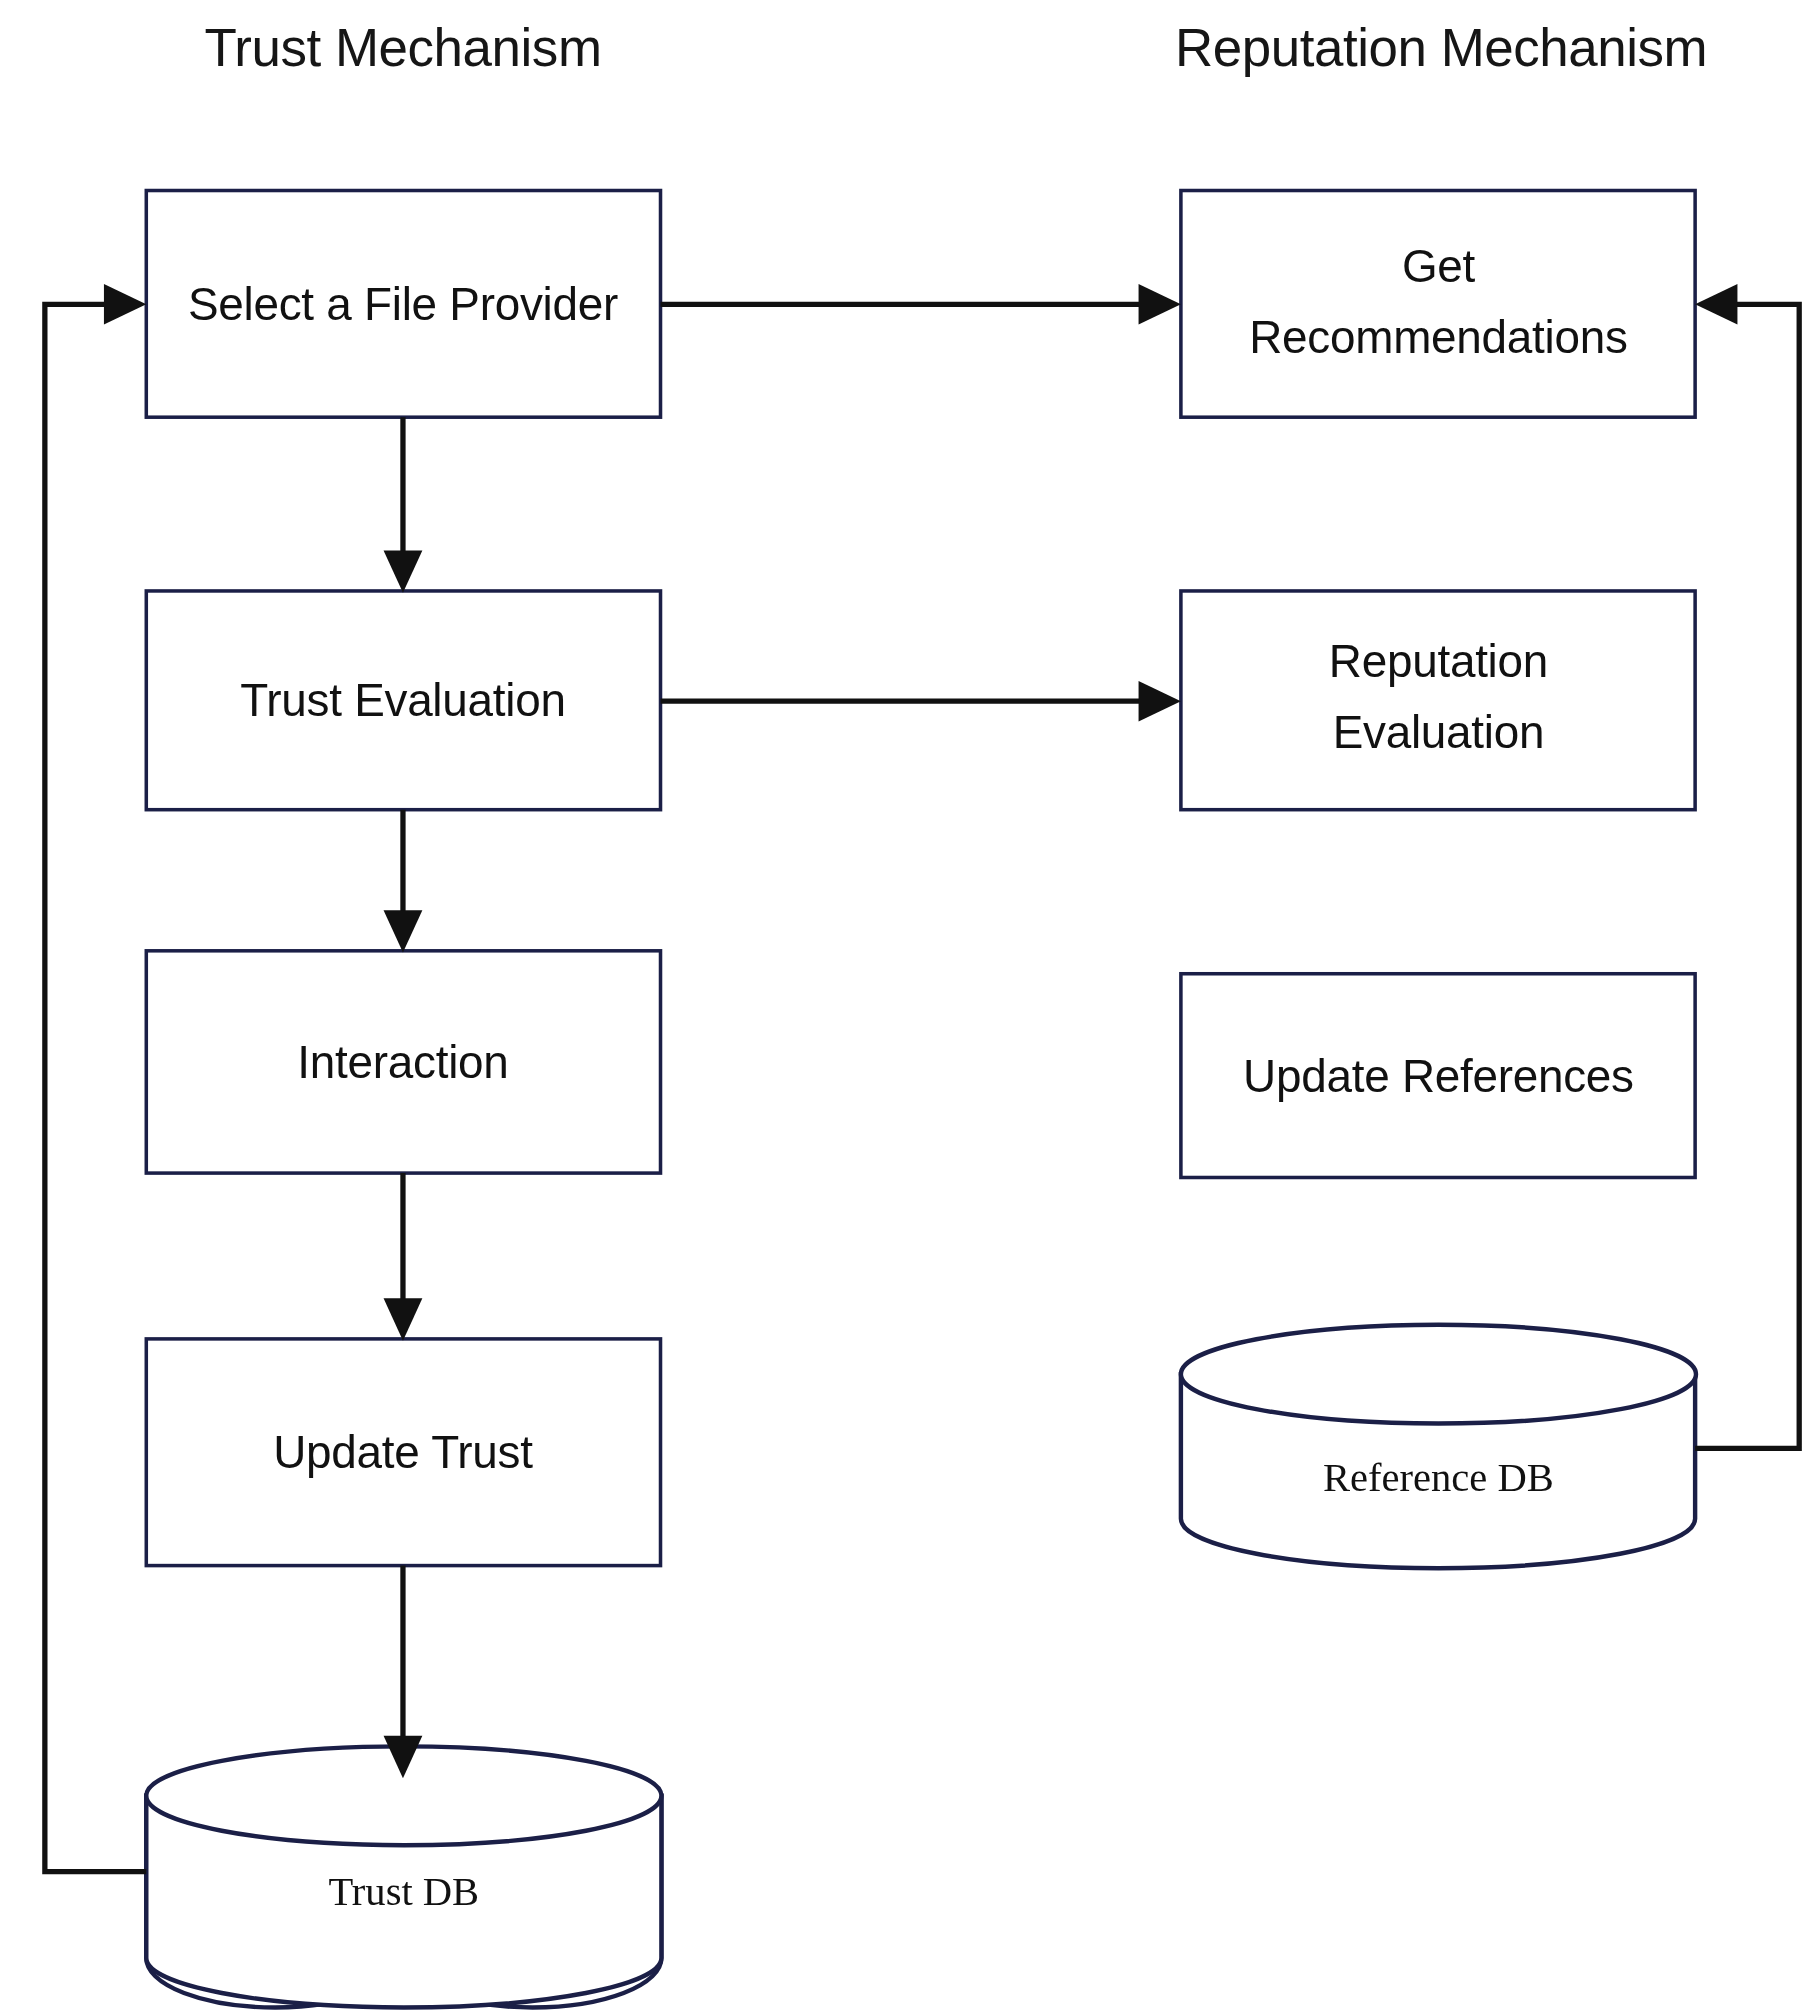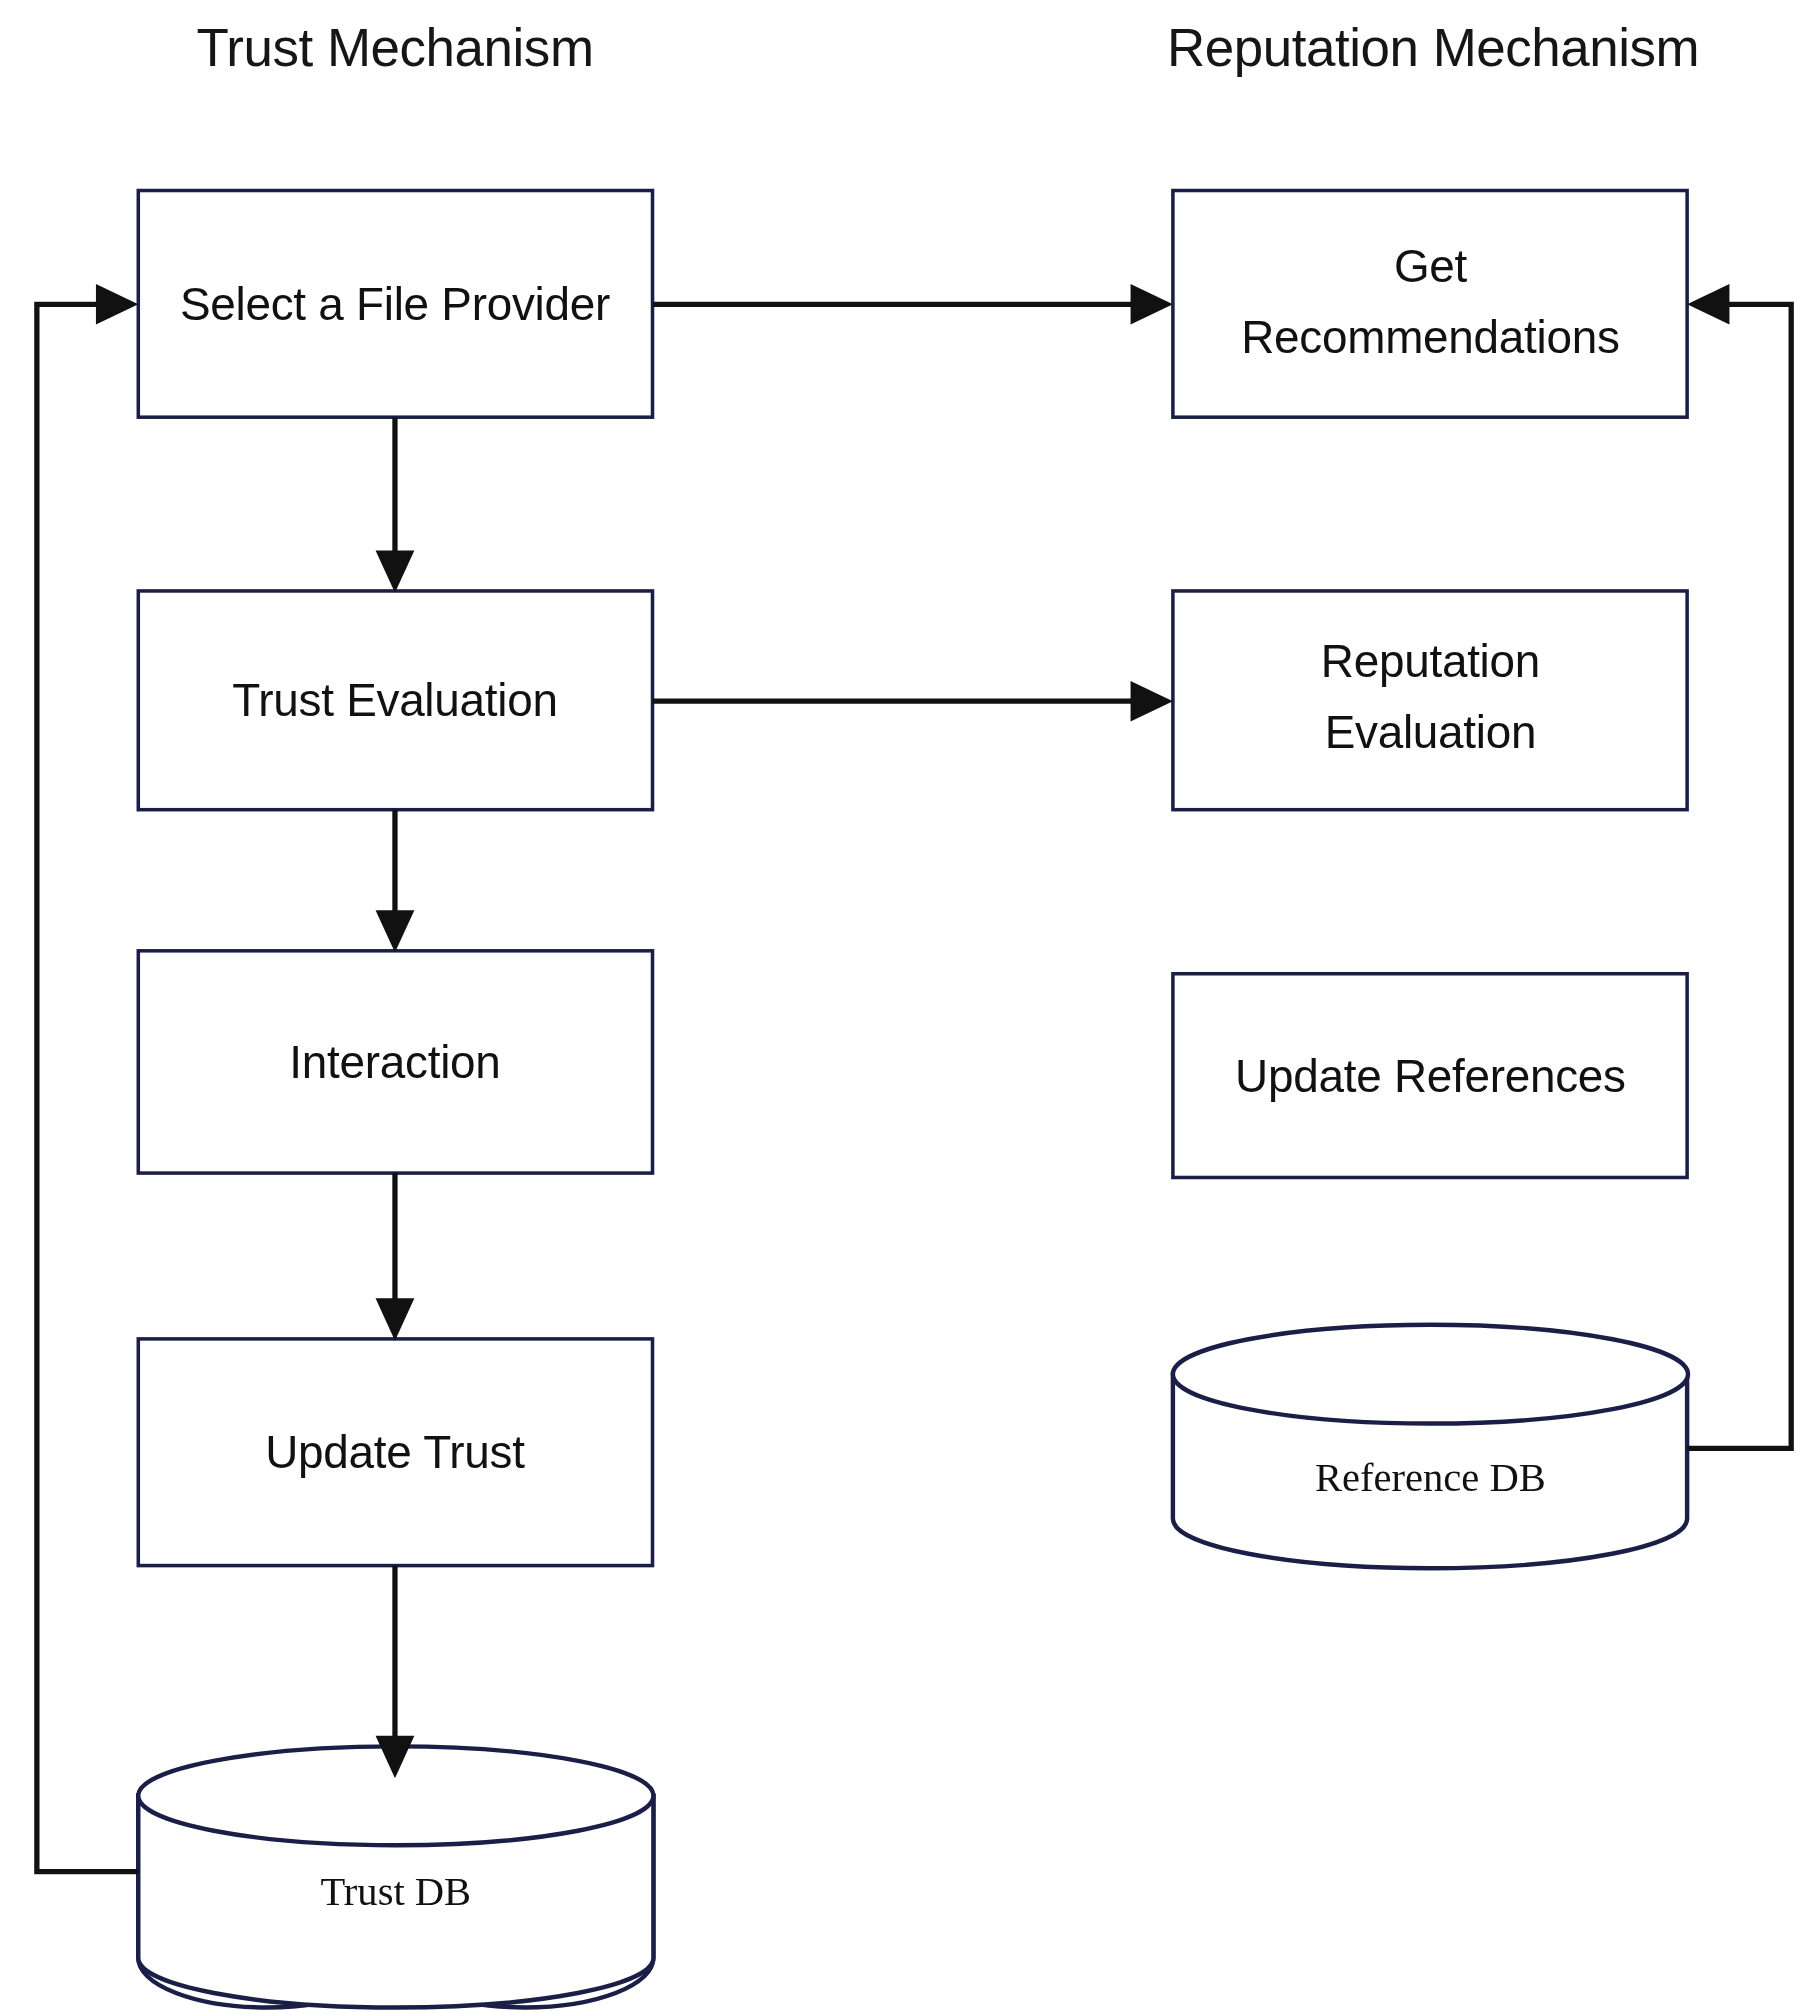--- a/index.html
+++ b/index.html
@@ -9,21 +9,21 @@
   }
   body {
     width: 1813px;
     height: 2011px;
     font-family: "Liberation Sans", sans-serif;
     position: relative;
     overflow: hidden;
   }
   #diagram-root {
     position: absolute;
-    left: 4px;
+    left: 12px;
     top: 0;
     width: 1581px;
     height: 2011px;
   }
   svg.flow {
     display: block;
     width: 1813px;
     height: 2011px;
   }
   .col-title {

